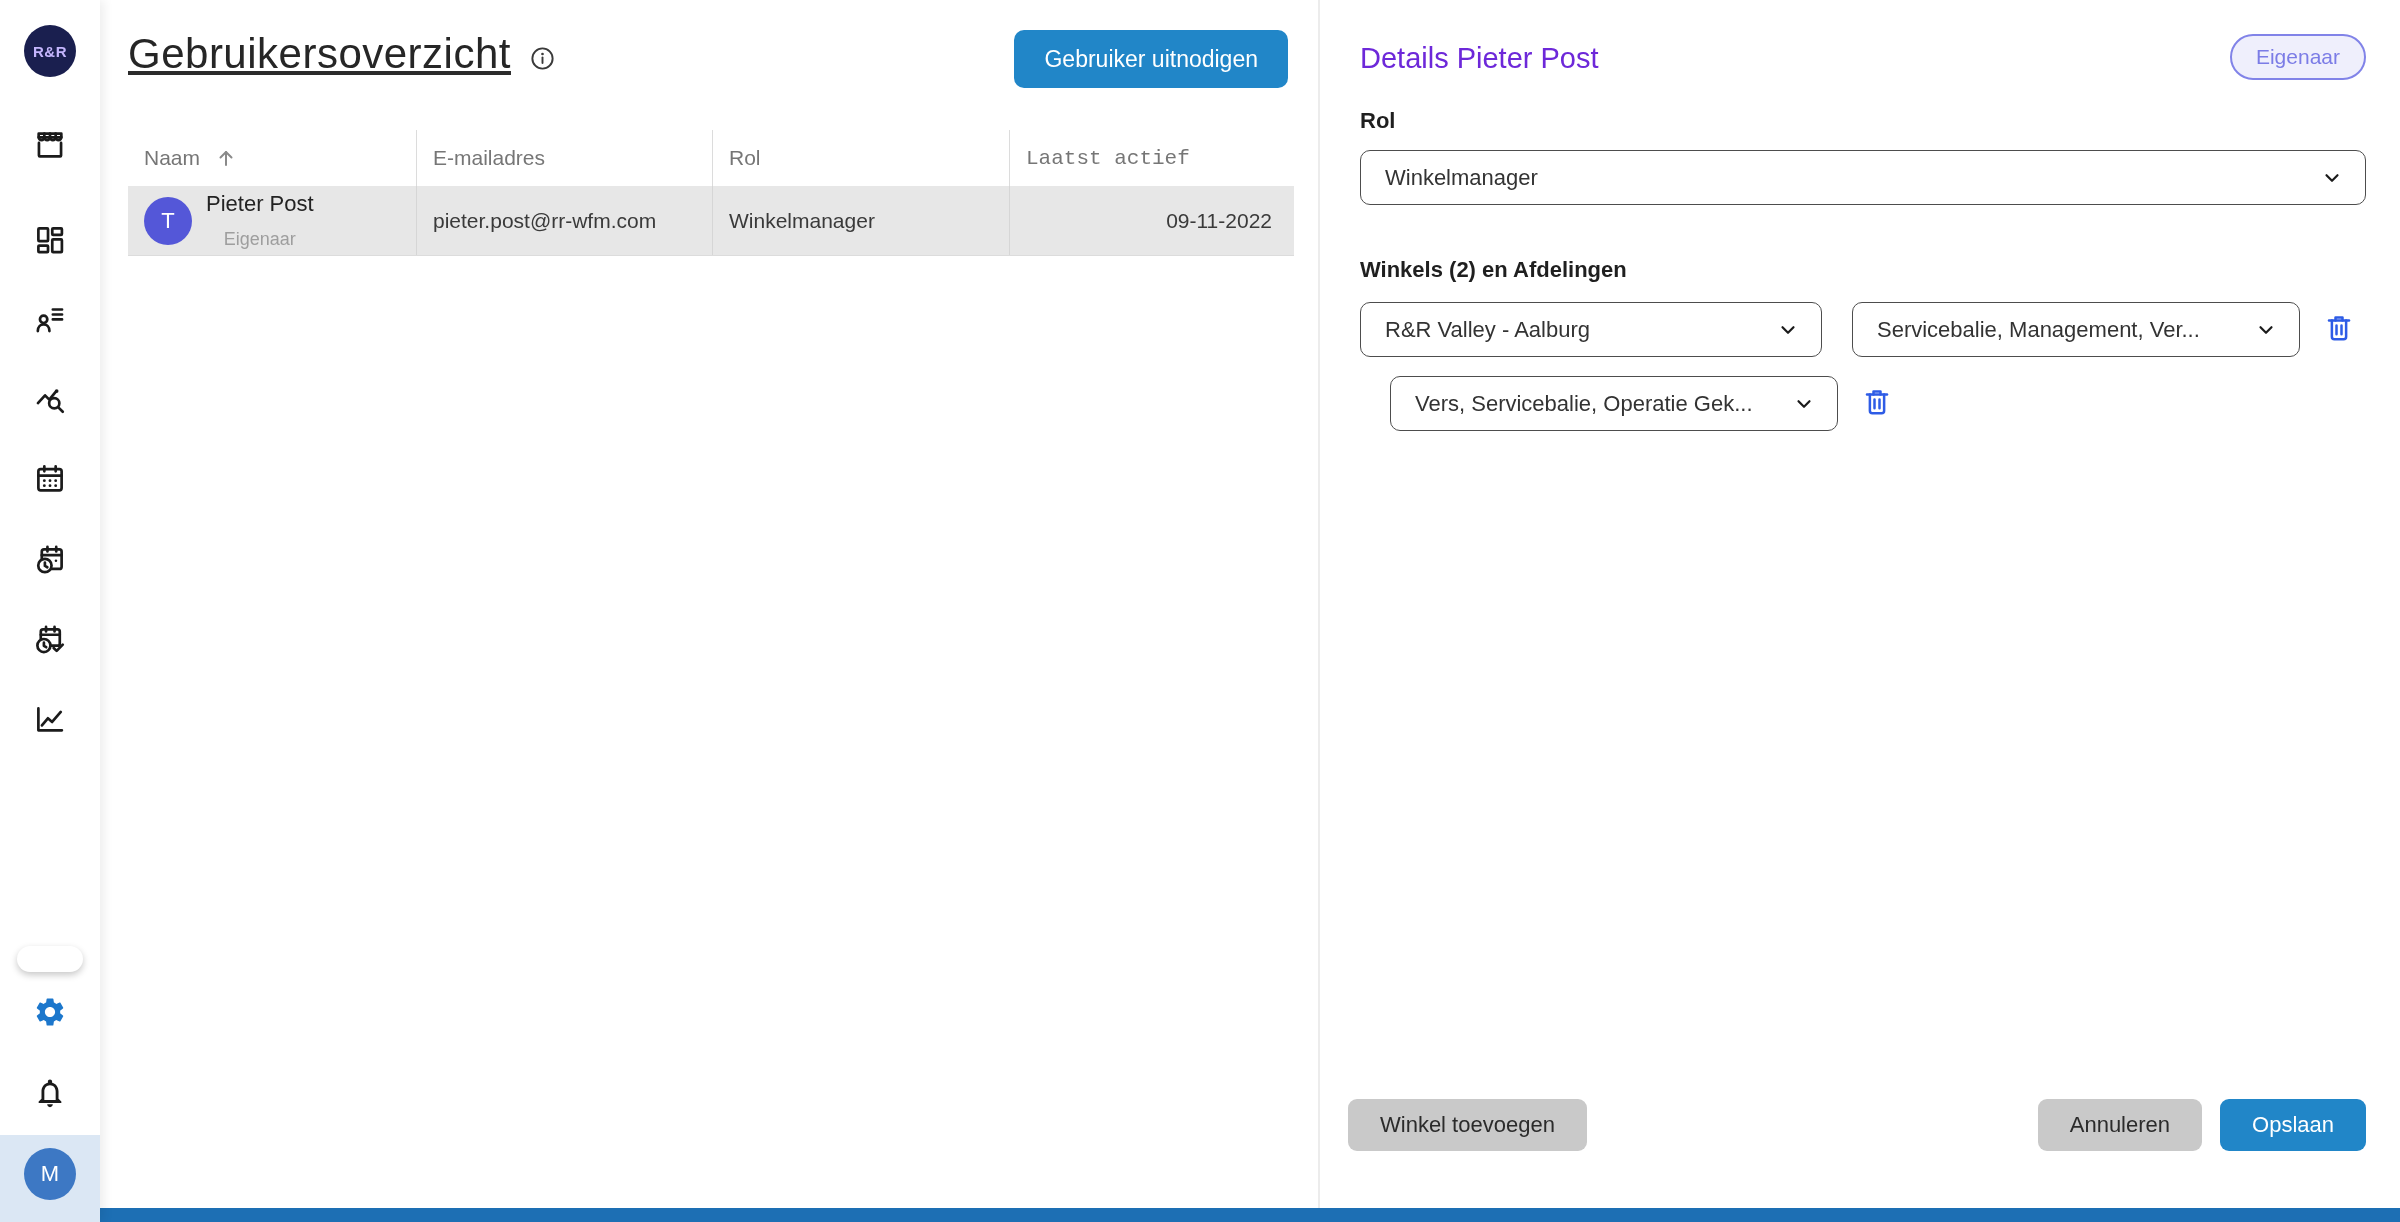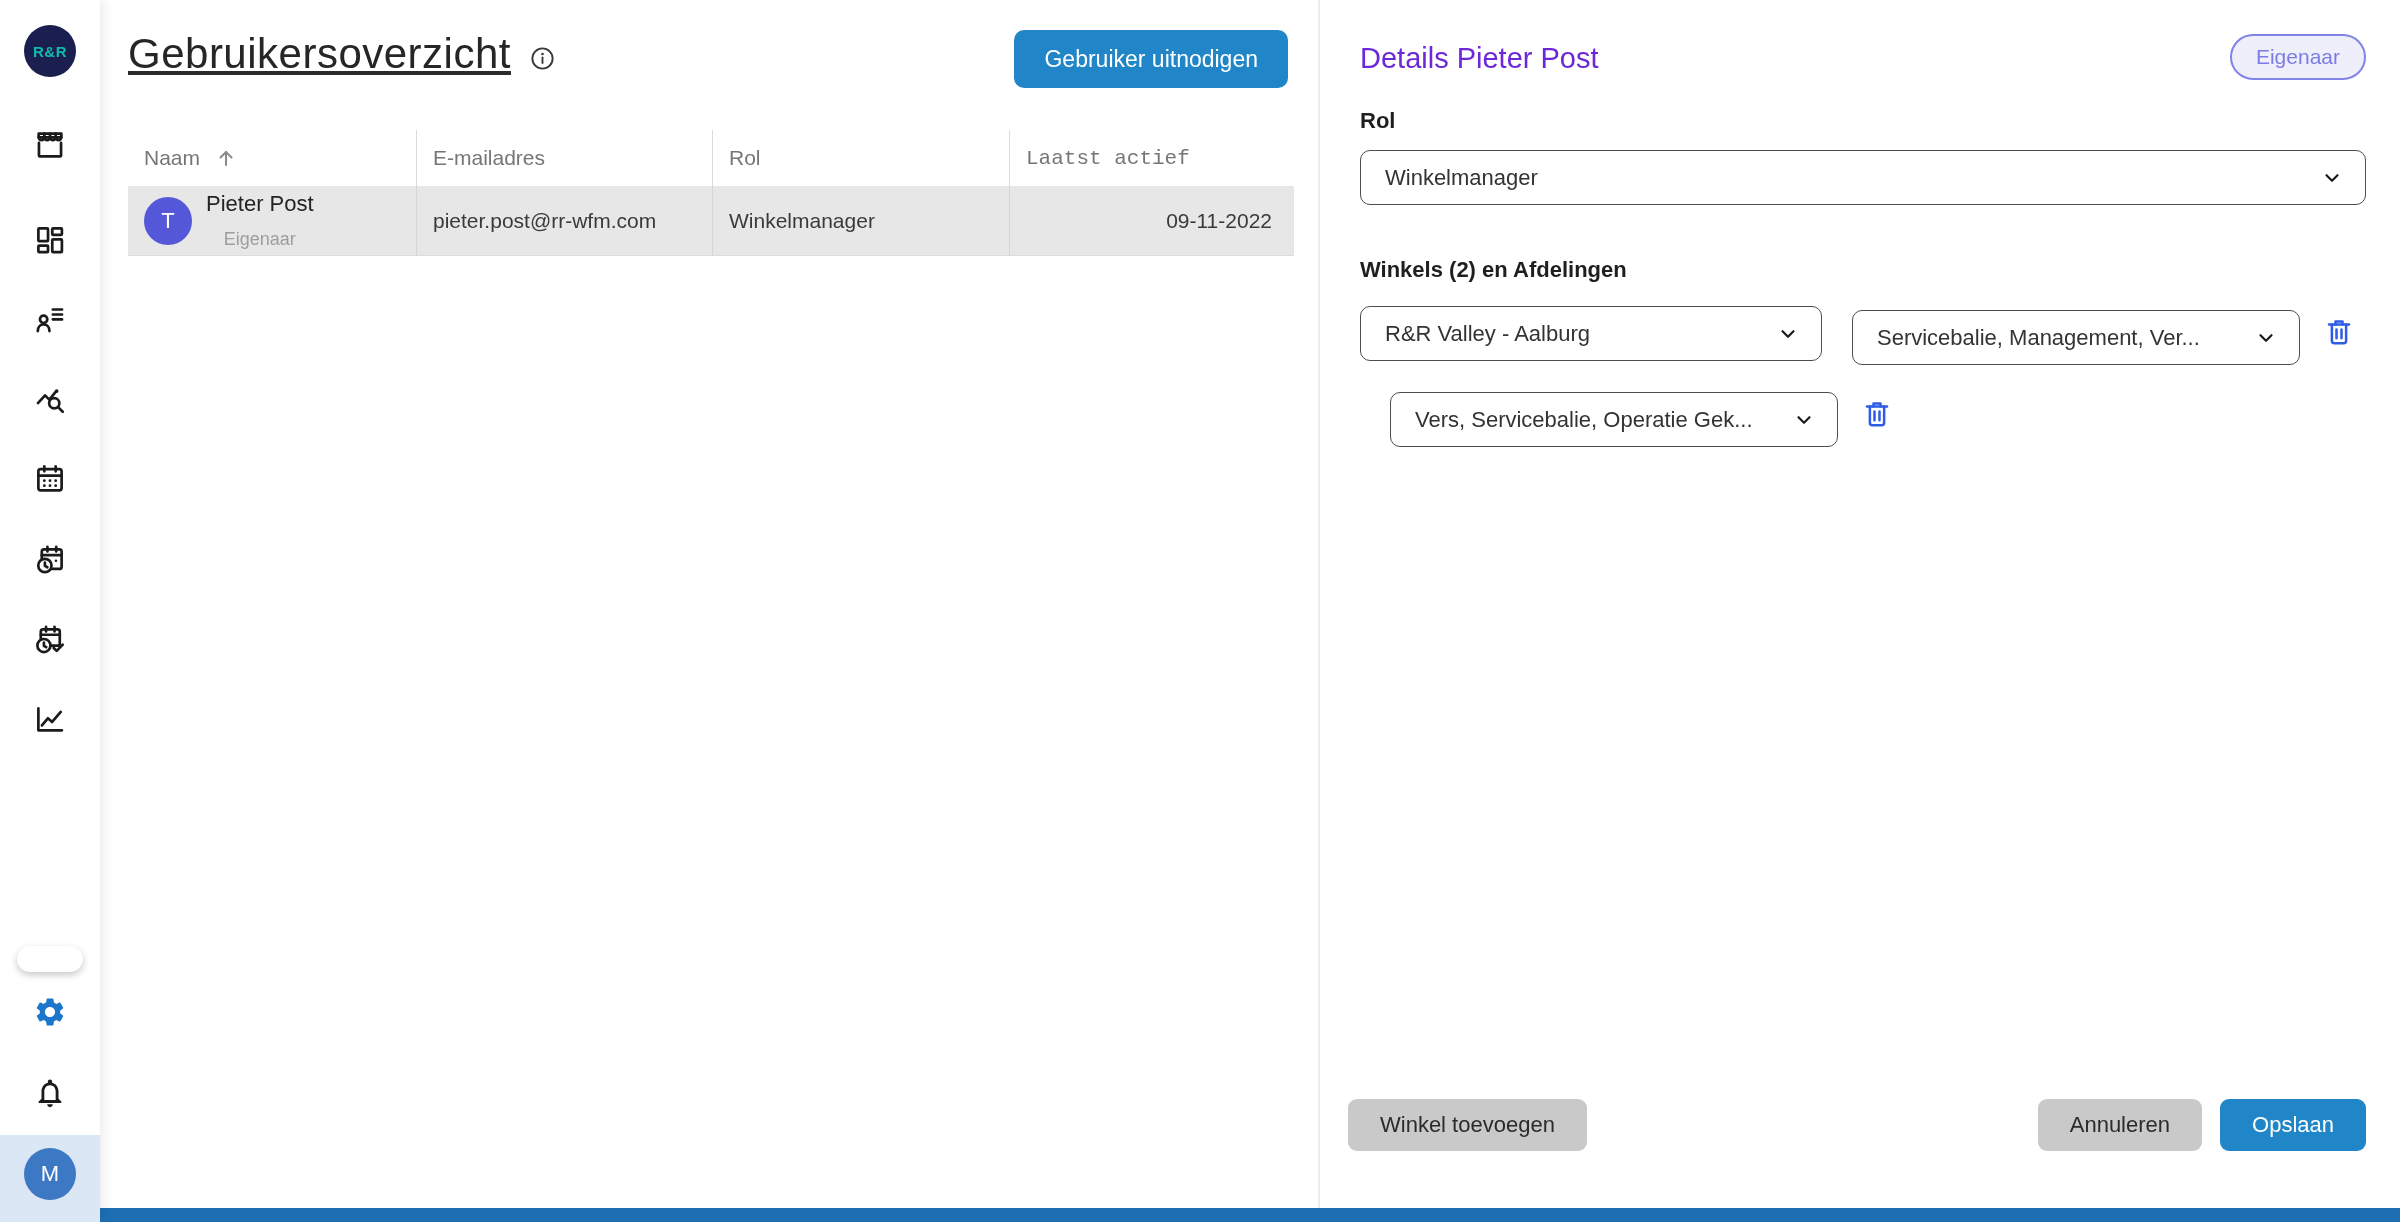--- a/index.html
+++ b/index.html
@@ -5,21 +5,21 @@
   * { margin:0; padding:0; box-sizing:border-box; }
   html,body { width:2400px; height:1222px; }
   body { font-family:"Liberation Sans", sans-serif; background:#ffffff; position:relative; overflow:hidden; color:#2b2b2b; }
 
   .app { position:relative; width:2400px; height:1222px; background:#ffffff; }
 
   
   .sidebar { position:absolute; left:0; top:0; width:100px; height:1222px; background:#ffffff;
              box-shadow:4px 0 10px rgba(0,0,0,0.07); z-index:6; }
   .logo { position:absolute; left:24px; top:25px; width:52px; height:52px; border-radius:50%;
-          background:#1a1f4f; color:#14b8a6; font-weight:bold; font-size:15px;
+          background:#1a1f4f; color:#c4b5fd; font-weight:bold; font-size:15px;
           display:flex; align-items:center; justify-content:center; letter-spacing:0.5px; cursor:pointer; }
   .nav-btn { position:absolute; left:33px; width:34px; height:34px; display:flex; align-items:center; justify-content:center; cursor:pointer; }
   .nav-btn svg { width:34px; height:34px; }
   .side-divider { position:absolute; left:17px; top:946px; width:66px; height:26px; border-radius:13px;
                   background:#ffffff; box-shadow:0 3px 7px rgba(0,0,0,0.22); }
   .sidebar-footer { position:absolute; left:0; bottom:0; width:100px; height:87px; background:#dbe7f4; }
   .user-avatar { position:absolute; left:24px; top:13px; width:52px; height:52px; border-radius:50%;
                  background:#3d78c4; color:#fff; font-size:22px; display:flex; align-items:center; justify-content:center; cursor:pointer; }
 
   
@@ -62,21 +62,21 @@
   .select { height:55px; border:1px solid #4d4d4d; border-radius:10px; background:#fff;
             display:flex; align-items:center; justify-content:space-between; padding:0 22px 0 24px;
             font-size:22px; color:#333333; cursor:pointer; margin-top:16px; }
   .select .chev { width:22px; height:22px; }
   .select-text { white-space:nowrap; overflow:hidden; text-overflow:ellipsis; }
   .role-select { width:1006px; }
   .stores-label { margin-top:52px; }
   .store-row { display:flex; align-items:center; margin-top:19px; }
   .store-row:first-of-type { margin-top:18px; }
   .store-select { width:462px; margin-top:0; }
-  .dept-select { width:448px; margin-left:30px; margin-top:8px; }
+  .dept-select { width:448px; margin-left:30px; margin-top:0; }
   .trash-btn { width:34px; height:34px; margin-left:22px; background:none; border:none; cursor:pointer; padding:0; }
   .trash-btn svg { width:30px; height:30px; }
 
   .details-footer { position:absolute; left:28px; right:34px; bottom:57px; display:flex; justify-content:space-between; align-items:center; }
   .btn-gray { background:#c9c9c9; color:#2b2b2b; border:none; border-radius:9px; height:52px;
               padding:0 32px; font-size:22px; font-family:inherit; cursor:pointer; }
   .footer-right { display:flex; gap:18px; }
   .btn-primary { background:#2186c8; color:#ffffff; border:none; border-radius:9px; height:52px;
                  padding:0 32px; font-size:22px; font-family:inherit; cursor:pointer; }
 

